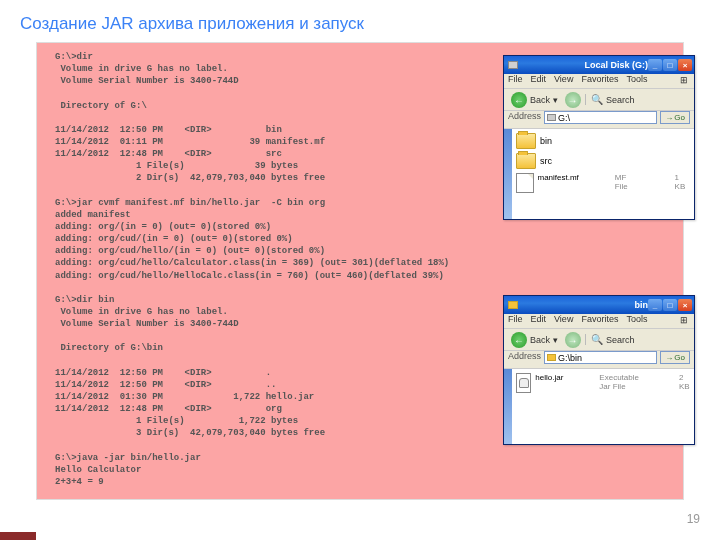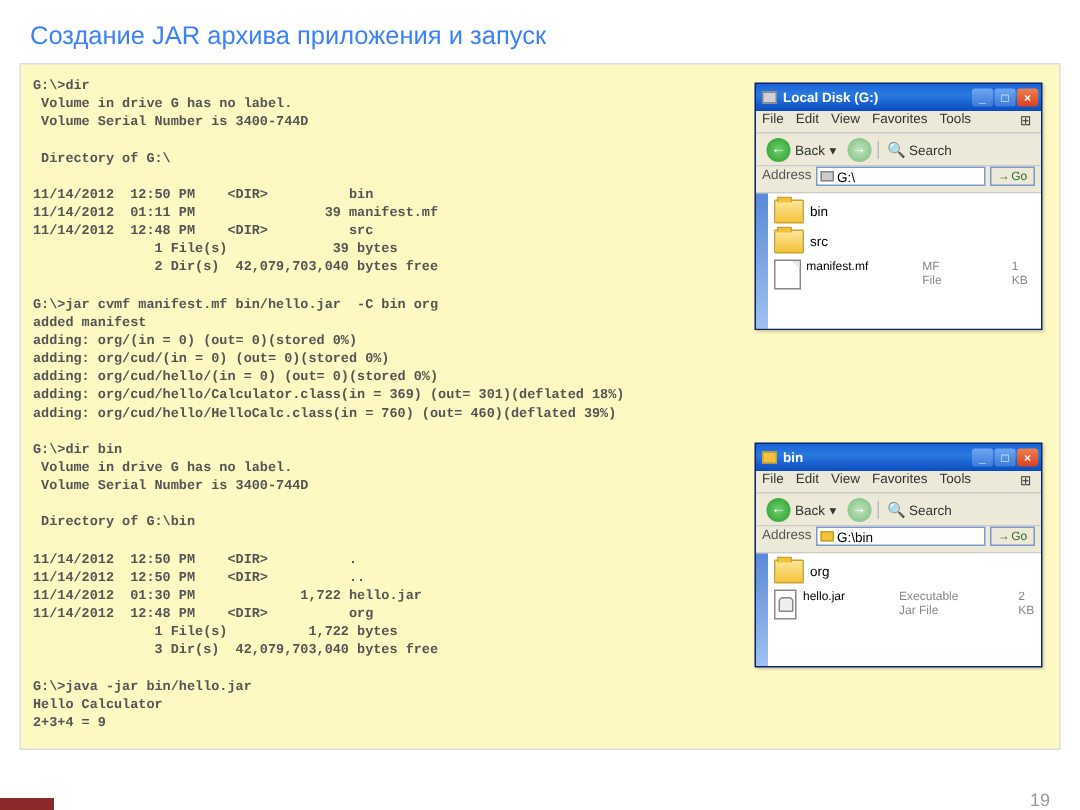--- a/index.html
+++ b/index.html
@@ -10,37 +10,37 @@
     position: relative;
     overflow: hidden;
   }
   .slide-title {
     font-size: 17px;
     color: #3b82f6;
     font-weight: 400;
     padding: 14px 20px 8px 20px;
   }
   .console {
-    margin: 0 13px;
-    background: #fef9c3;
+    margin: 0 36px;
+    background: #fca5a5;
     border: 1px solid #ddd;
-    padding: 8px 8px;
+    padding: 8px 18px;
     font-family: "Courier New", monospace;
     font-size: 9px;
     line-height: 1.35;
     color: #555;
     white-space: pre;
     font-weight: bold;
     height: 458px;
     overflow: hidden;
   }
   .page-num {
     position: absolute;
     right: 20px;
-    bottom: 0;
+    bottom: 14px;
     font-size: 12px;
     color: #999;
   }
   .footer-bar {
     position: absolute;
     left: 0; bottom: 0;
     width: 36px; height: 8px;
     background: #8a2a2a;
   }
 
@@ -64,21 +64,21 @@
     padding: 0 2px 0 4px;
     font-size: 9px;
     font-weight: bold;
   }
   .ex-titlebar .drive-icon {
     width: 10px; height: 8px;
     background: #d0d0d0;
     border: 1px solid #888;
     margin-right: 4px;
   }
-  .ex-titlebar .title-text { flex: 1; }
+  .ex-titlebar .title-text { flex: 1; text-align: right; }
   .ex-winbtns { display: flex; gap: 1px; }
   .ex-winbtn {
     width: 14px; height: 12px;
     border-radius: 2px;
     display: flex; align-items: center; justify-content: center;
     font-size: 8px;
     font-family: Arial;
     font-weight: bold;
   }
   .btn-min, .btn-max { background: linear-gradient(#6fa8f0,#3b7bd9); color:#fff; }
@@ -359,24 +359,20 @@
     <div class="addr-input">
       <div class="mini-drive" style="background:#f4c23a;border-color:#c9a32b;"></div>
       <span>G:\bin</span>
     </div>
     <div class="go-btn">→ <span>Go</span></div>
   </div>
   <div class="ex-body">
     <div class="ex-side"></div>
     <div class="ex-files">
       <div class="file-item">
-        <div class="icon-folder"></div>
-        <span>org</span>
-      </div>
-      <div class="file-item">
         <div class="icon-jar"></div>
         <div class="file-meta">
           <span class="fname">hello.jar</span>
           <span class="ftype">Executable Jar File</span>
           <span class="fsize">2 KB</span>
         </div>
       </div>
     </div>
   </div>
 </div>

